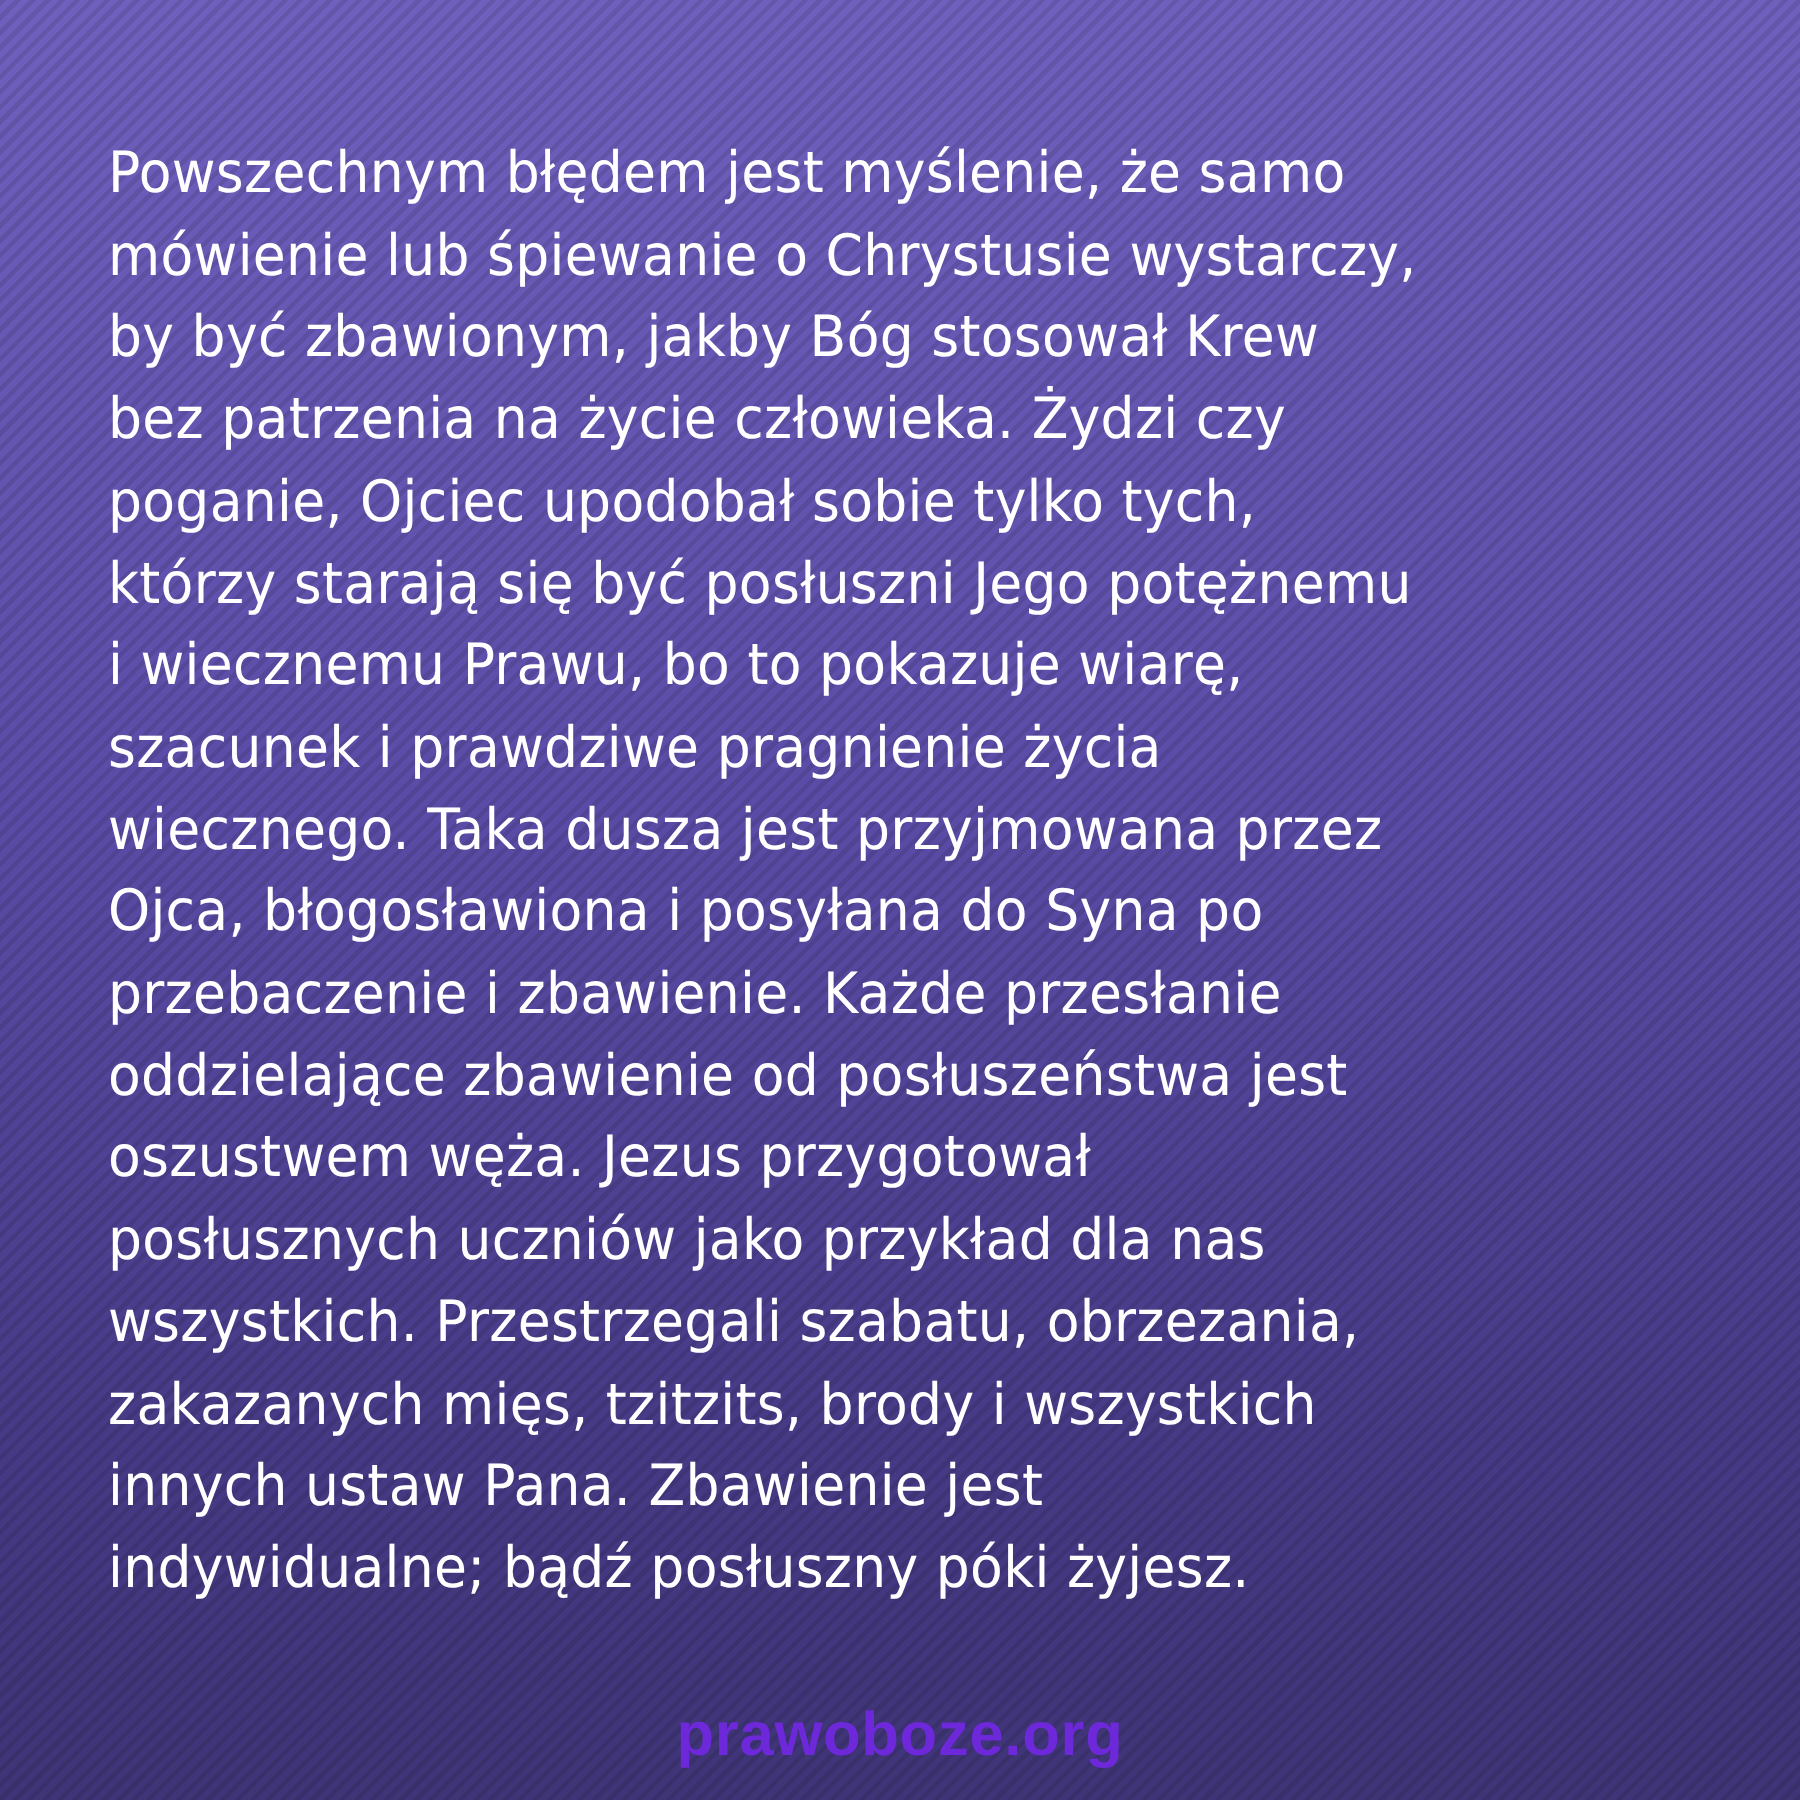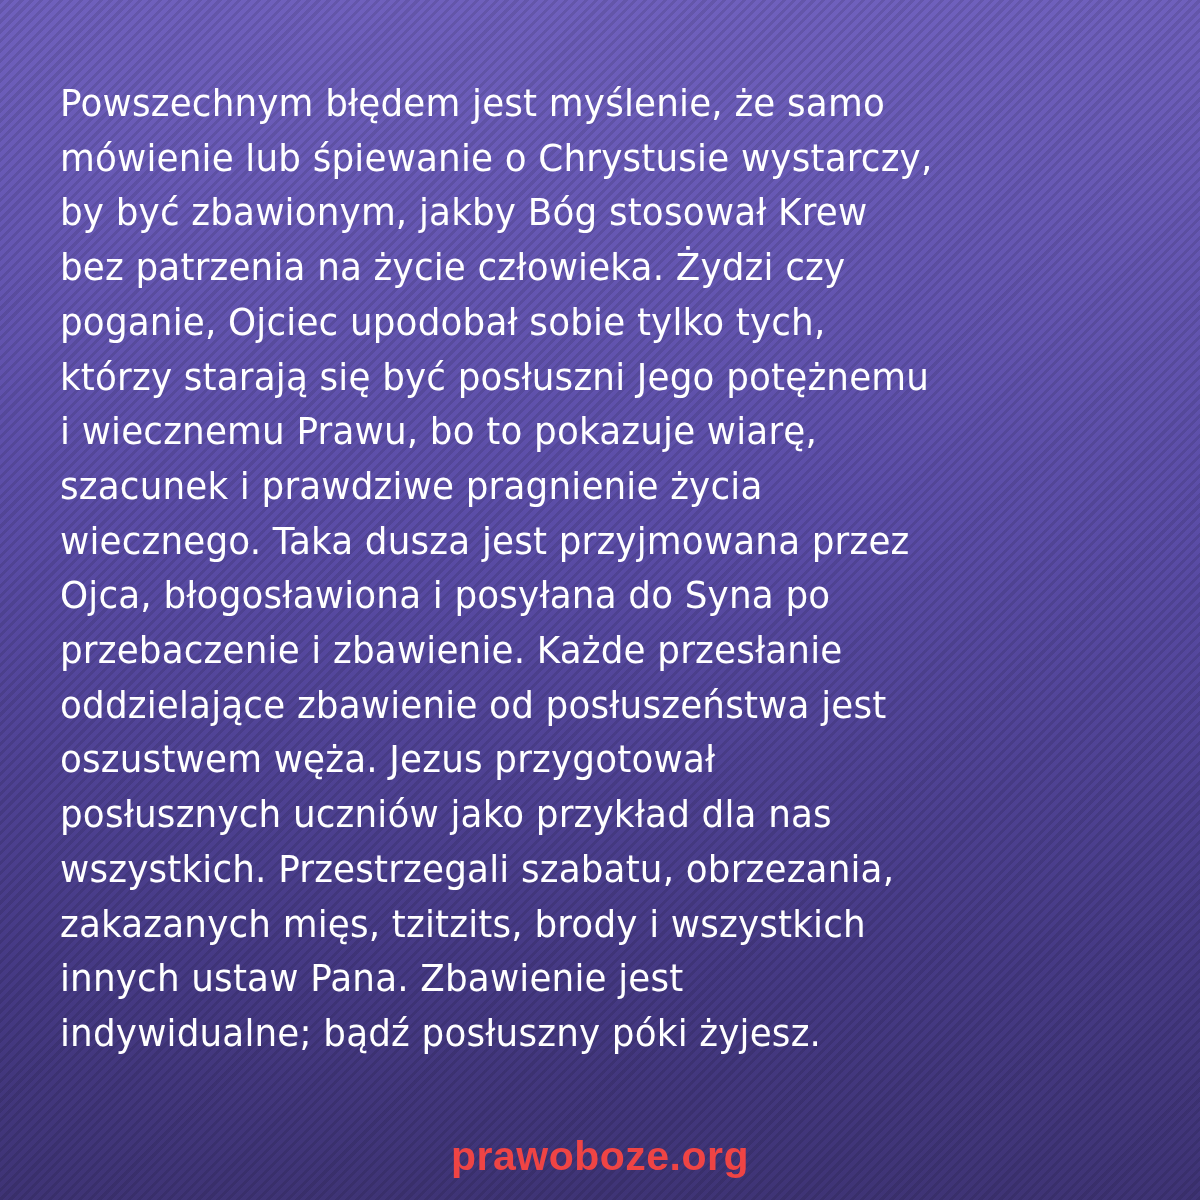--- a/index.html
+++ b/index.html
@@ -23,21 +23,21 @@
         rgba(255,255,255,0.0) 3px,
         rgba(255,255,255,0.0) 7px
       );
       pointer-events: none;
     }
     .quote {
       position: absolute;
       left: 60px;
       top: 76px;
       width: 1100px;
-      margin: 0;
+      margin: 12px;
       padding: 0;
       list-style: none;
       color: #ffffff;
       font-family: "DejaVu Sans", sans-serif;
       font-size: 38px;
       line-height: 54.7px;
       letter-spacing: 0.2px;
     }
     .quote li {
       white-space: nowrap;
@@ -48,21 +48,21 @@
     }
     .footer {
       position: absolute;
       left: 0;
       width: 1200px;
       top: 1133px;
       text-align: center;
       font-family: "Liberation Sans", sans-serif;
       font-weight: bold;
       font-size: 41px;
-      color: #ef4444;
+      color: #6d28d9;
       letter-spacing: 0.5px;
     }
   </style>
 </head>
 <body>
 
 <div class="stripes"></div>
 
 <ul class="quote">
   <li>Powszechnym błędem jest myślenie, że samo</li>

